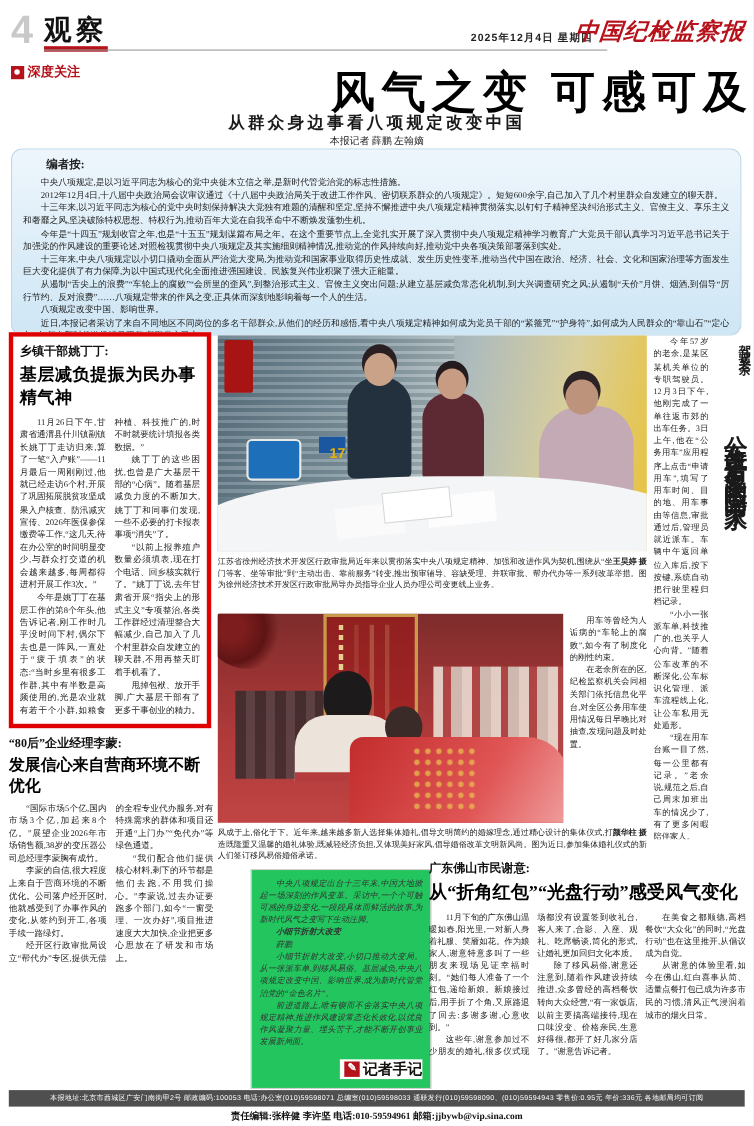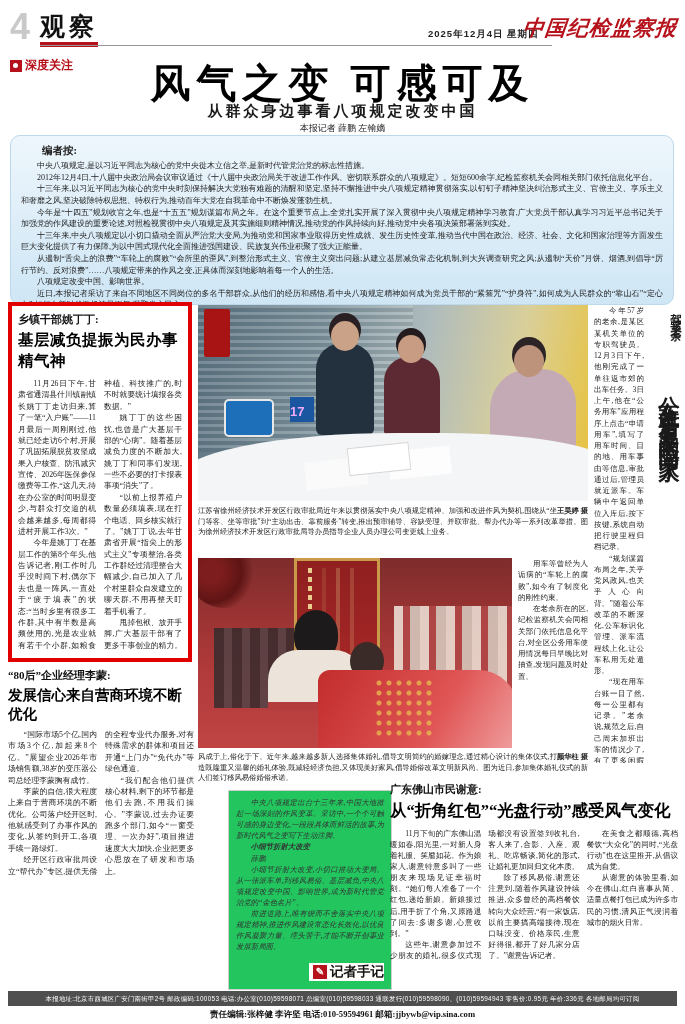--- a/index.html
+++ b/index.html
@@ -13,21 +13,21 @@
   .mast-rule{position:absolute;left:40px;top:45px;width:512px;height:1px;background:#999;}
   .mast-date{position:absolute;left:428px;top:28px;font-size:9.5px;font-weight:bold;color:#222;
              font-family:"Liberation Sans",sans-serif;letter-spacing:1px;}
   .paper-logo{position:absolute;right:8px;top:14px;font-size:21px;font-weight:900;color:#b5121b;
               font-style:italic;letter-spacing:1px;transform:skewX(-6deg);}
   
   .depth-tag{position:absolute;left:10px;top:57px;font-size:12px;font-weight:900;color:#b5121b;display:flex;align-items:center;gap:3px;}
   .tag-icon{width:12px;height:12px;background:#b5121b;display:inline-block;position:relative;}
   .tag-icon:after{content:"";position:absolute;left:3px;top:3px;width:5px;height:5px;background:#fff;border-radius:50%;}
   
-  .main-title{position:absolute;left:0;top:56px;width:100%;text-align:center;font-size:40px;font-weight:900;
+  .main-title{position:absolute;left:0;top:56px;width:100%;text-align:right;font-size:40px;font-weight:900;
               letter-spacing:6px;color:#000;}
   .sub-title{position:absolute;left:0;top:102px;width:100%;text-align:center;font-size:15px;font-weight:bold;letter-spacing:3px;}
   .byline{position:absolute;left:0;top:122px;width:100%;text-align:center;font-size:9px;color:#222;}
   
   .editor-box{position:absolute;left:10px;top:135px;width:664px;height:170px;border-radius:10px;
               background:linear-gradient(180deg,#eef6fc 0%,#dcedf8 55%,#cfe6f5 100%);
               border:1px solid #bcd8ea;padding:7px 10px;box-sizing:border-box;overflow:hidden;}
   .editor-box .ed-label{font-size:10.5px;font-weight:900;margin:0 0 2px 0;}
   .editor-box p{margin:0;font-size:8px;line-height:1.45;text-indent:2em;text-align:justify;color:#222;}
   
@@ -95,21 +95,21 @@
     <span>深度关注</span>
   </div>
 
   <div class="main-title">风气之变 可感可及</div>
   <div class="sub-title">从群众身边事看八项规定改变中国</div>
   <div class="byline">本报记者 薛鹏 左翰嫡</div>
 
   <div class="editor-box">
     <p class="ed-label">编者按:</p>
     <p>中央八项规定,是以习近平同志为核心的党中央徙木立信之举,是新时代管党治党的标志性措施。</p>
-    <p>2012年12月4日,十八届中央政治局会议审议通过《十八届中央政治局关于改进工作作风、密切联系群众的八项规定》。短短600余字,纪检监察机关会同相关部门依托信息化平台。</p>
+    <p>2012年12月4日,十八届中央政治局会议审议通过《十八届中央政治局关于改进工作作风、密切联系群众的八项规定》。短短600余字,自己加入了几个村里群众自发建立的聊天群。</p>
     <p>十三年来,以习近平同志为核心的党中央时刻保持解决大党独有难题的清醒和坚定,坚持不懈推进中央八项规定精神贯彻落实,以钉钉子精神坚决纠治形式主义、官僚主义、享乐主义和奢靡之风,坚决破除特权思想、特权行为,推动百年大党在自我革命中不断焕发蓬勃生机。</p>
     <p>今年是“十四五”规划收官之年,也是“十五五”规划谋篇布局之年。在这个重要节点上,全党扎实开展了深入贯彻中央八项规定精神学习教育,广大党员干部认真学习习近平总书记关于加强党的作风建设的重要论述,对照检视贯彻中央八项规定及其实施细则精神情况,推动党的作风持续向好,推动党中央各项决策部署落到实处。</p>
     <p>十三年来,中央八项规定以小切口撬动全面从严治党大变局,为推动党和国家事业取得历史性成就、发生历史性变革,推动当代中国在政治、经济、社会、文化和国家治理等方面发生巨大变化提供了有力保障,为以中国式现代化全面推进强国建设、民族复兴伟业积聚了强大正能量。</p>
     <p>从遏制“舌尖上的浪费”“车轮上的腐败”“会所里的歪风”,到整治形式主义、官僚主义突出问题;从建立基层减负常态化机制,到大兴调查研究之风;从遏制“天价”月饼、烟酒,到倡导“厉行节约、反对浪费”……八项规定带来的作风之变,正具体而深刻地影响着每一个人的生活。</p>
     <p>八项规定改变中国、影响世界。</p>
     <p>近日,本报记者采访了来自不同地区不同岗位的多名干部群众,从他们的经历和感悟,看中央八项规定精神如何成为党员干部的“紧箍咒”“护身符”,如何成为人民群众的“靠山石”“定心丸”,如何在新时代激扬清风正气,凝聚党心民心。</p>
   </div>
 
   <div class="yao-box">
     <p class="kicker">乡镇干部姚丁丁:</p>
@@ -141,21 +141,21 @@
     <div style="left:6px;top:4px;width:26px;height:48px;background:#a81414;border-radius:2px;"></div>
     <div style="left:28px;top:96px;width:46px;height:34px;background:#1c6fb8;border-radius:3px;box-shadow:0 0 0 2px #e8e8e8;"></div>
     <div style="left:118px;top:38px;width:58px;height:92px;background:#23303e;border-radius:26px 26px 6px 6px;"></div>
     <div style="left:133px;top:16px;width:28px;height:30px;background:#caa287;border-radius:50%;box-shadow:0 -6px 0 2px #2a2023;"></div>
     <div style="left:186px;top:52px;width:56px;height:80px;background:#5d2a33;border-radius:24px 24px 6px 6px;"></div>
     <div style="left:200px;top:30px;width:26px;height:28px;background:#c79c82;border-radius:50%;box-shadow:0 -5px 0 2px #241b1e;"></div>
     <div style="left:292px;top:64px;width:86px;height:120px;background:#c3aab4;border-radius:40px 34px 8px 8px;"></div>
     <div style="left:316px;top:40px;width:30px;height:32px;background:#bd937c;border-radius:50%;box-shadow:0 -6px 0 2px #2c2326;"></div>
     <div style="left:-20px;top:128px;width:440px;height:90px;background:#f4f5f6;border-radius:50% 40% 0 0;"></div>
     <div style="left:150px;top:140px;width:60px;height:26px;background:#fff;box-shadow:40px 8px 0 #fdfdfd,-44px 10px 0 #fafafa;transform:rotate(-6deg);border:1px solid #d8d8d8;"></div>
-    <div style="left:92px;top:92px;width:24px;height:25px;background:#1a57a0;color:#f0abfc;font:bold 13px/30px 'Liberation Sans',sans-serif;text-align:left;">17</div>
+    <div style="left:92px;top:92px;width:24px;height:15px;background:#1a57a0;color:#eab308;font:bold 13px/30px 'Liberation Sans',sans-serif;text-align:right;">17</div>
   </div>
   <div class="caption" style="left:198px;top:506px;width:390px;">
     <span class="credit">王昊婷 摄</span>
     <span>江苏省徐州经济技术开发区行政审批局近年来以贯彻落实中央八项规定精神、加强和改进作风为契机,围绕从“坐门等客、坐等审批”到“主动出击、靠前服务”转变,推出预审辅导、容缺受理、并联审批、帮办代办等一系列改革举措。图为徐州经济技术开发区行政审批局导办员指导企业人员办理公司变更线上业务。</span>
   </div>
 
   <div class="photo" style="left:198px;top:558px;width:314px;height:190px;
               background:linear-gradient(180deg,#7e2c2c 0%,#9e3434 35%,#b13a3a 60%,#c04444 100%);">
     <div style="left:96px;top:0;width:86px;height:110px;background:linear-gradient(180deg,#8f1f1f,#a62727);box-shadow:inset 0 0 0 3px #c99a4a;"></div>
     <div style="left:110px;top:10px;width:4px;height:86px;background:repeating-linear-gradient(180deg,#e9cf8f 0 5px,transparent 5px 9px);box-shadow:14px 0 0 #e9cf8f22,28px 0 0 #e9cf8f44,42px 0 0 #e9cf8f33;"></div>
@@ -172,21 +172,21 @@
     <span class="credit">颜华柱 摄</span>
     <span>风成于上,俗化于下。近年来,越来越多新人选择集体婚礼,倡导文明简约的婚嫁理念,通过精心设计的集体仪式,打造既隆重又温馨的婚礼体验,既减轻经济负担,又体现美好家风,倡导婚俗改革文明新风尚。图为近日,参加集体婚礼仪式的新人们签订移风易俗婚俗承诺。</span>
   </div>
 
   <div class="yu-colA">
     <p>用车等曾经为人诟病的“车轮上的腐败”,如今有了制度化的刚性约束。</p>
     <p>在老余所在的区,纪检监察机关会同相关部门依托信息化平台,对全区公务用车使用情况每日早晚比对抽查,发现问题及时处置。</p>
   </div>
   <div class="yu-colB">
     <p>今年57岁的老余,是某区某机关单位的专职驾驶员。12月3日下午,他刚完成了一单往返市郊的出车任务。3日上午,他在“公务用车”应用程序上点击“申请用车”,填写了用车时间、目的地、用车事由等信息,审批通过后,管理员就近派车。车辆中午返回单位入库后,按下按键,系统自动把行驶里程归档记录。</p>
-    <p>“规划谋篇布局之年,关乎党风政风,也关乎人心向背。”随着公车改革的不断深化,公车标识化管理、派车流程线上化,让公车私用无处遁形。</p>
+    <p>“小小一张派车单,科技推广的,也关乎人心向背。”随着公车改革的不断深化,公车标识化管理、派车流程线上化,让公车私用无处遁形。</p>
     <p>“现在用车台账一目了然,每一公里都有记录。”老余说,规范之后,自己周末加班出车的情况少了,有了更多闲暇陪伴家人。</p>
   </div>
   <div class="yu-vertical">
     <span class="v-kicker">驾驶员老余:</span>
     <span class="v-title">公车改革后有更多闲暇陪同家人了</span>
   </div>
 
   <div class="note-box">
     <p>中央八项规定出台十三年来,中国大地掀起一场深刻的作风变革。采访中,一个个可触可感的身边变化,一段段具体而鲜活的故事,为新时代风气之变写下生动注脚。</p>
     <p class="note-title">小细节折射大改变</p>

